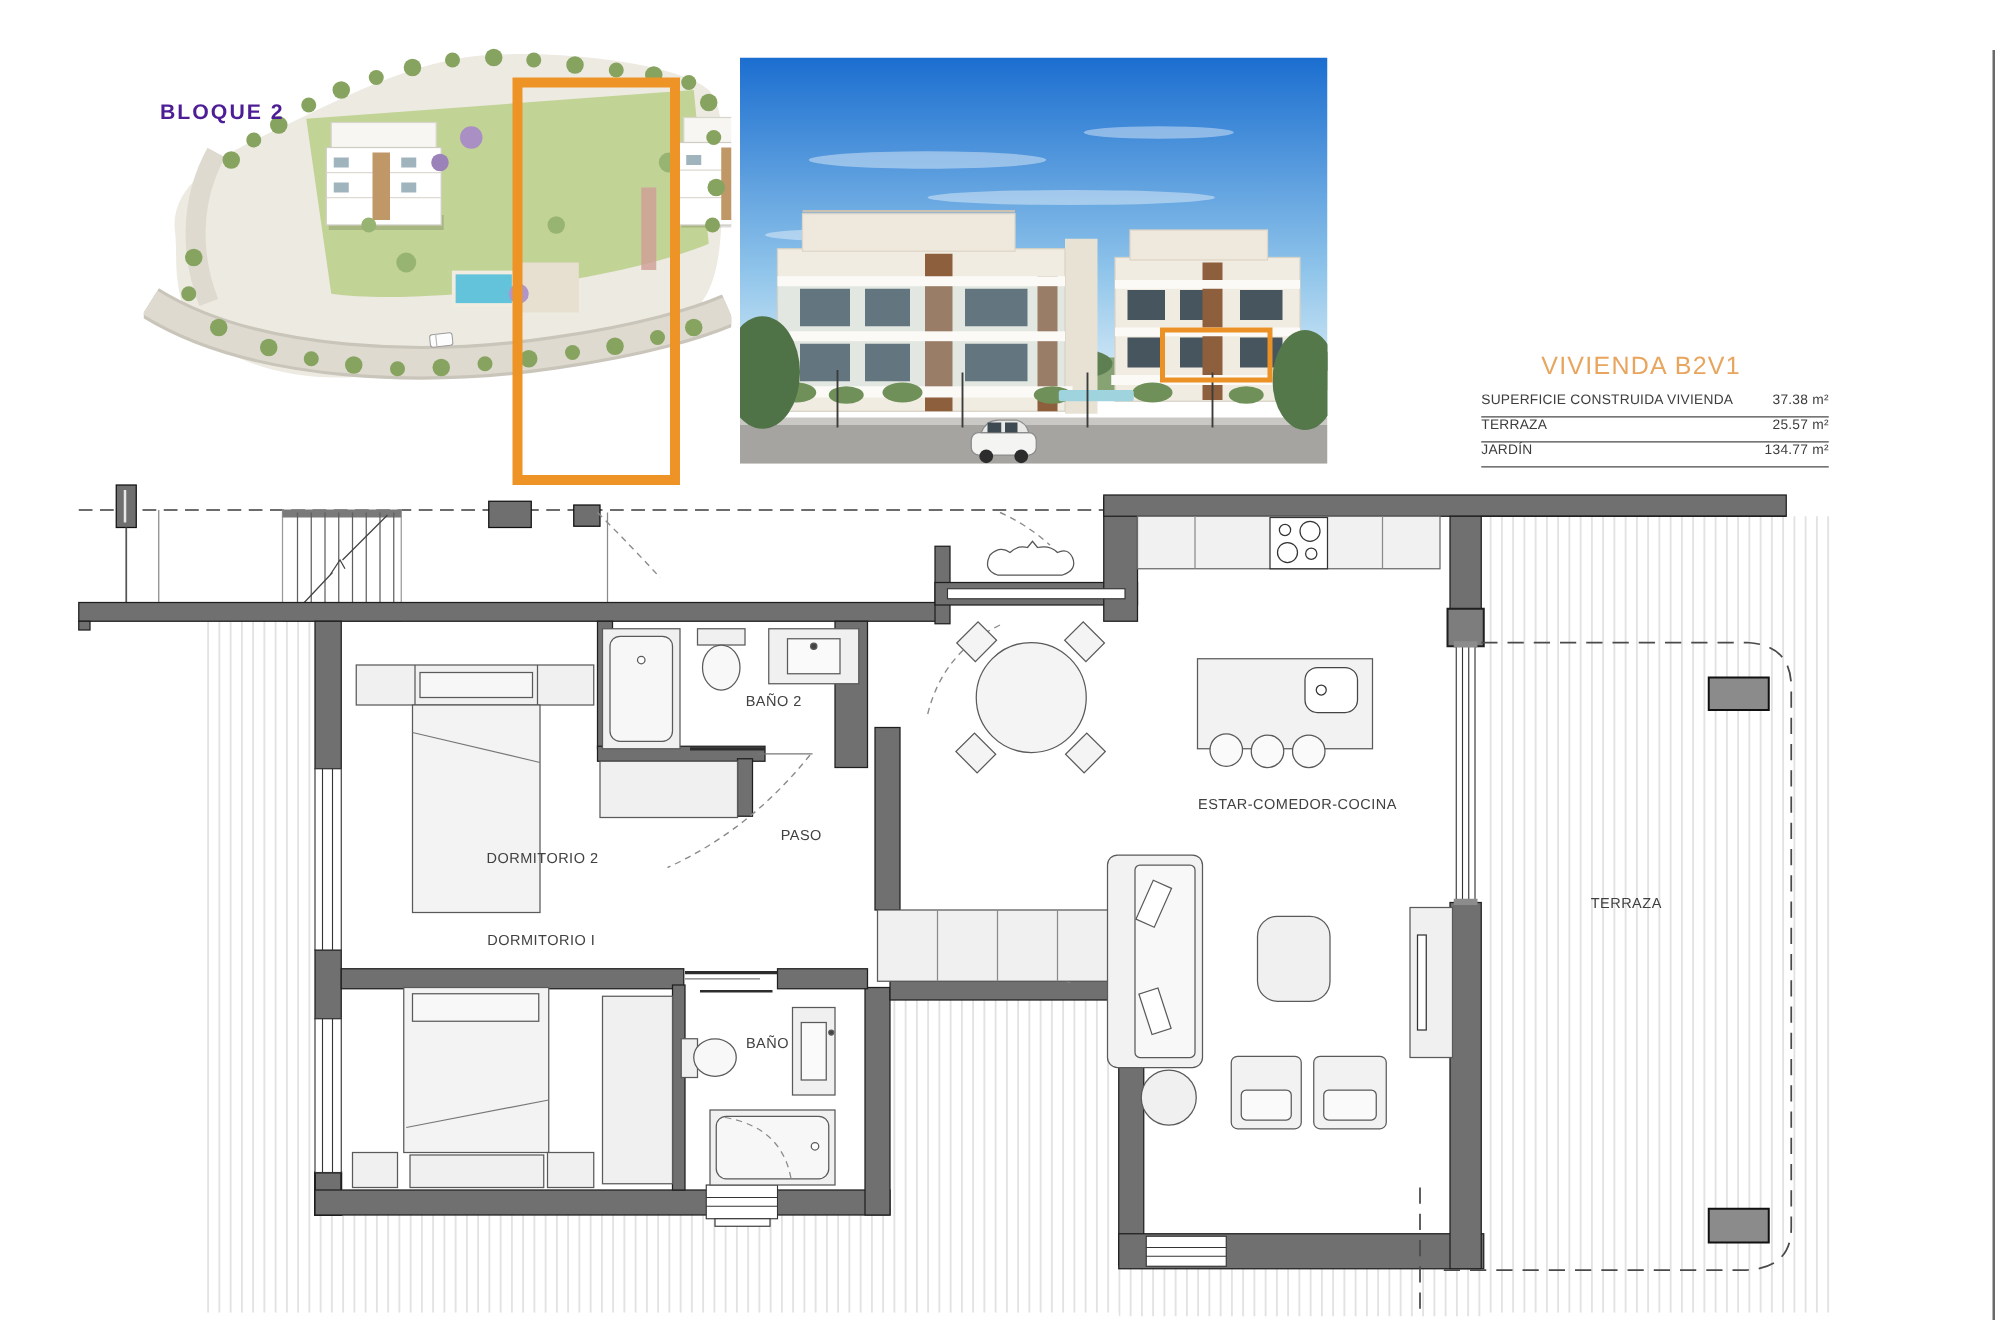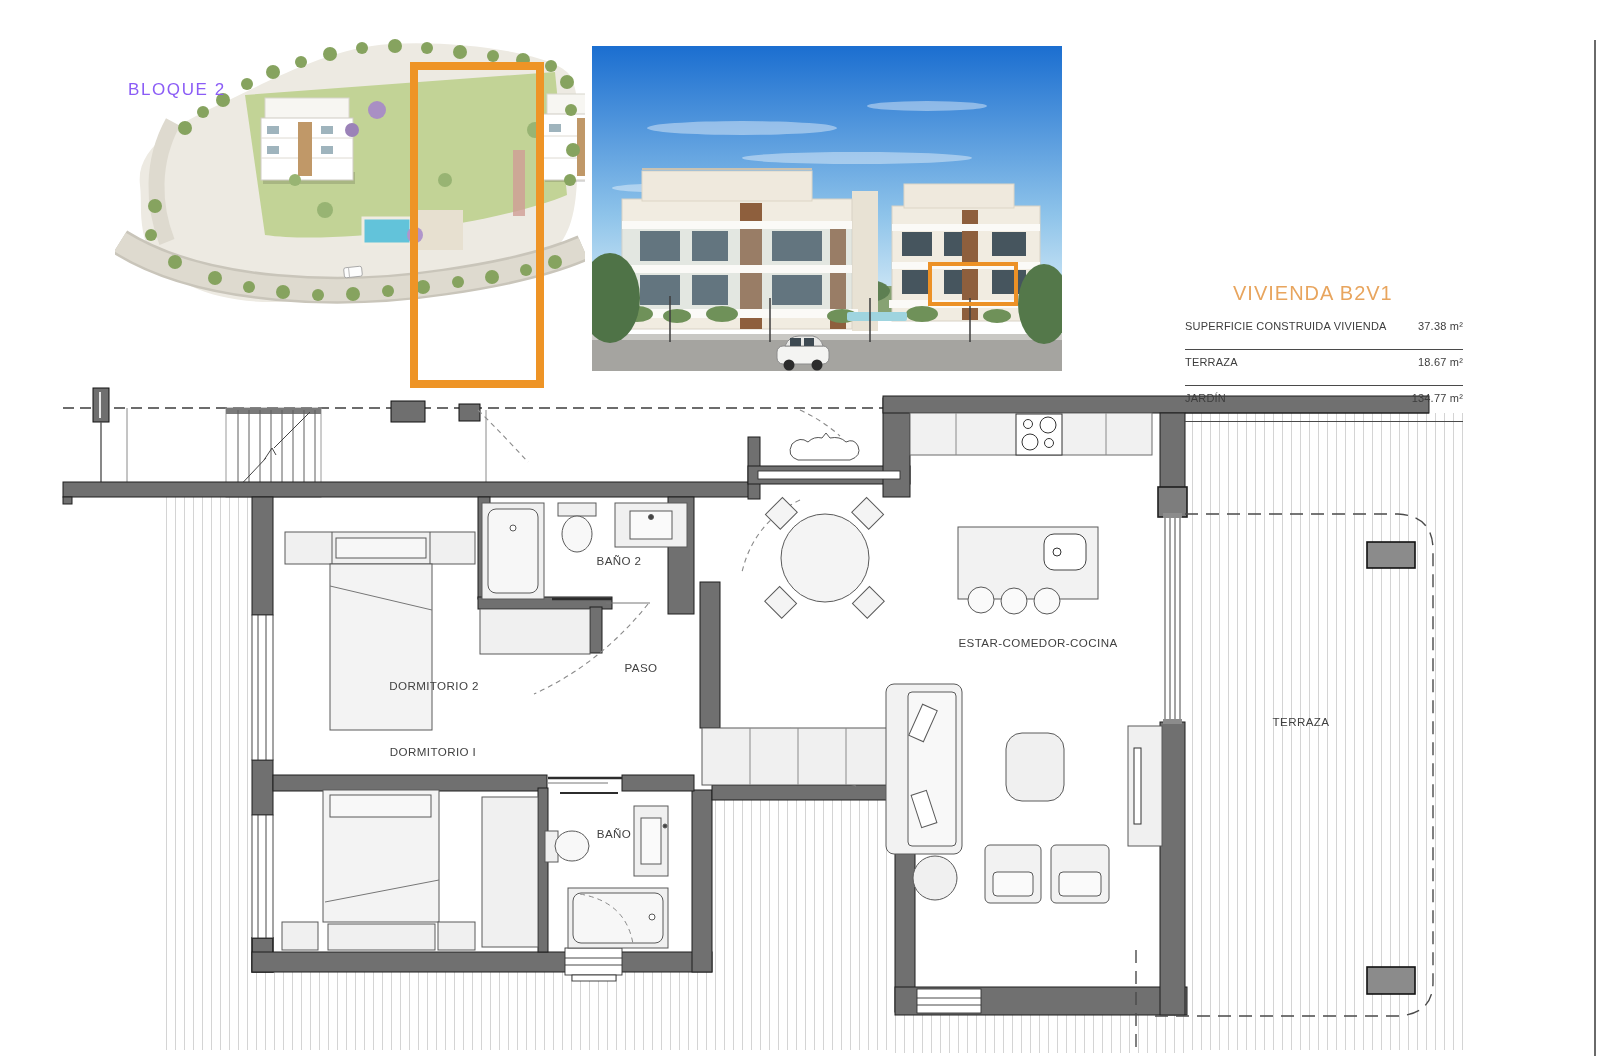--- a/index.html
+++ b/index.html
@@ -2,28 +2,28 @@
 <html><head>
 <meta charset="utf-8">
 <style>
   html,body{margin:0;padding:0;background:#fff;}
   body{width:1600px;height:1060px;position:relative;overflow:hidden;
        font-family:"Liberation Sans",sans-serif;}
   .abs{position:absolute;}
   #plan-svg{left:0;top:0;z-index:1;}
   #aerial{left:115px;top:10px;z-index:2;}
   #photo{left:592px;top:46px;z-index:2;}
-  #bloque-label{left:128px;top:80px;z-index:4;color:#8b5cf6;font-size:17px;
-      letter-spacing:1.6px;font-weight:400;}
+  #bloque-label{left:128px;top:80px;z-index:4;color:#4c1d95;font-size:17px;
+      letter-spacing:1.6px;font-weight:700;}
   #unit-title{left:1233px;top:282px;z-index:4;color:#E8A55E;font-size:20px;
       letter-spacing:1px;}
   #area-table{left:1185px;top:314px;width:278px;z-index:4;}
-  .arow{display:flex;justify-content:space-between;align-items:flex-end;
+  .arow{display:flex;justify-content:space-between;
       height:18px;border-bottom:1.4px solid #4a4a4a;font-size:11px;color:#3d3d3d;
-      letter-spacing:.2px;padding-bottom:17px;}
+      letter-spacing:.2px;padding-bottom:1px;}
   #hl-left{left:410px;top:62px;width:118px;height:310px;border:8px solid #EE9426;
       z-index:3;background:transparent;}
   #hl-photo{left:928px;top:262px;width:82px;height:36px;border:4px solid #EC9126;
       z-index:3;background:transparent;}
   .edge-line{left:1594px;top:40px;width:2px;height:1016px;background:#6a6a6a;z-index:0;}
   svg text{font-family:"Liberation Sans",sans-serif;}
   .room-label{fill:#414141;font-size:11.6px;letter-spacing:.4px;text-anchor:middle;}
 </style>
 </head>
 <body>
@@ -464,19 +464,19 @@
 <div id="bloque-label" class="abs">BLOQUE 2</div>
 <div id="unit-title" class="abs">VIVIENDA B2V1</div>
 
 <div id="area-table" class="abs">
   <div class="arow">
     <span>SUPERFICIE CONSTRUIDA VIVIENDA</span>
     <span>37.38 m²</span>
   </div>
   <div class="arow">
     <span>TERRAZA</span>
-    <span>18.67 m²</span>
+    <span>25.57 m²</span>
   </div>
   <div class="arow">
     <span>JARDÍN</span>
     <span>134.77 m²</span>
   </div>
 </div>
 
 </body></html>

